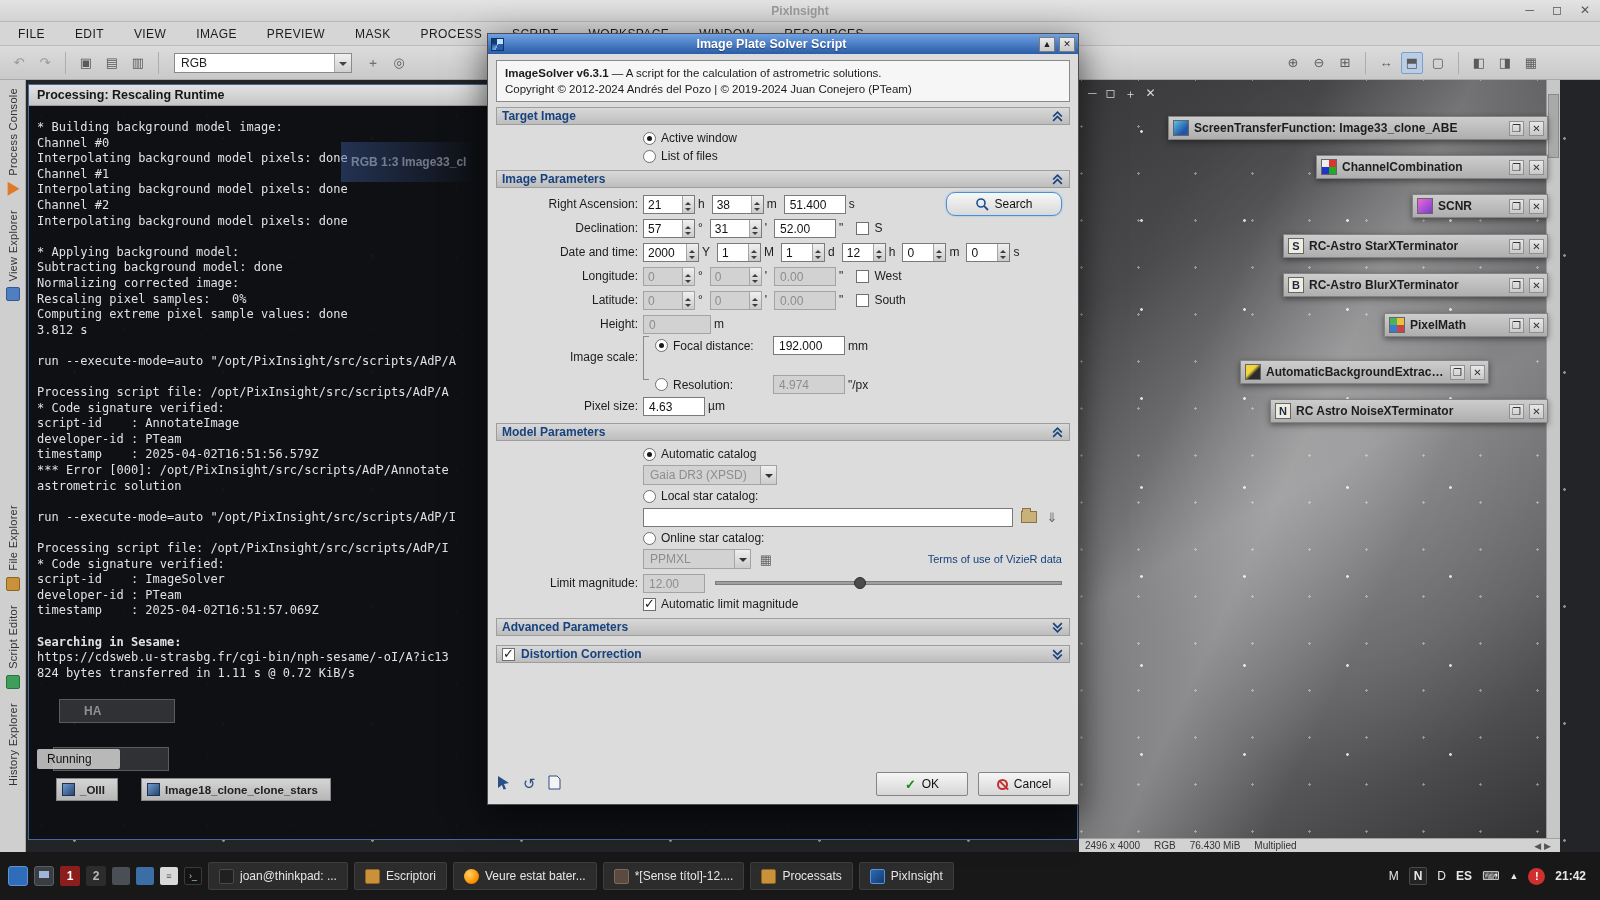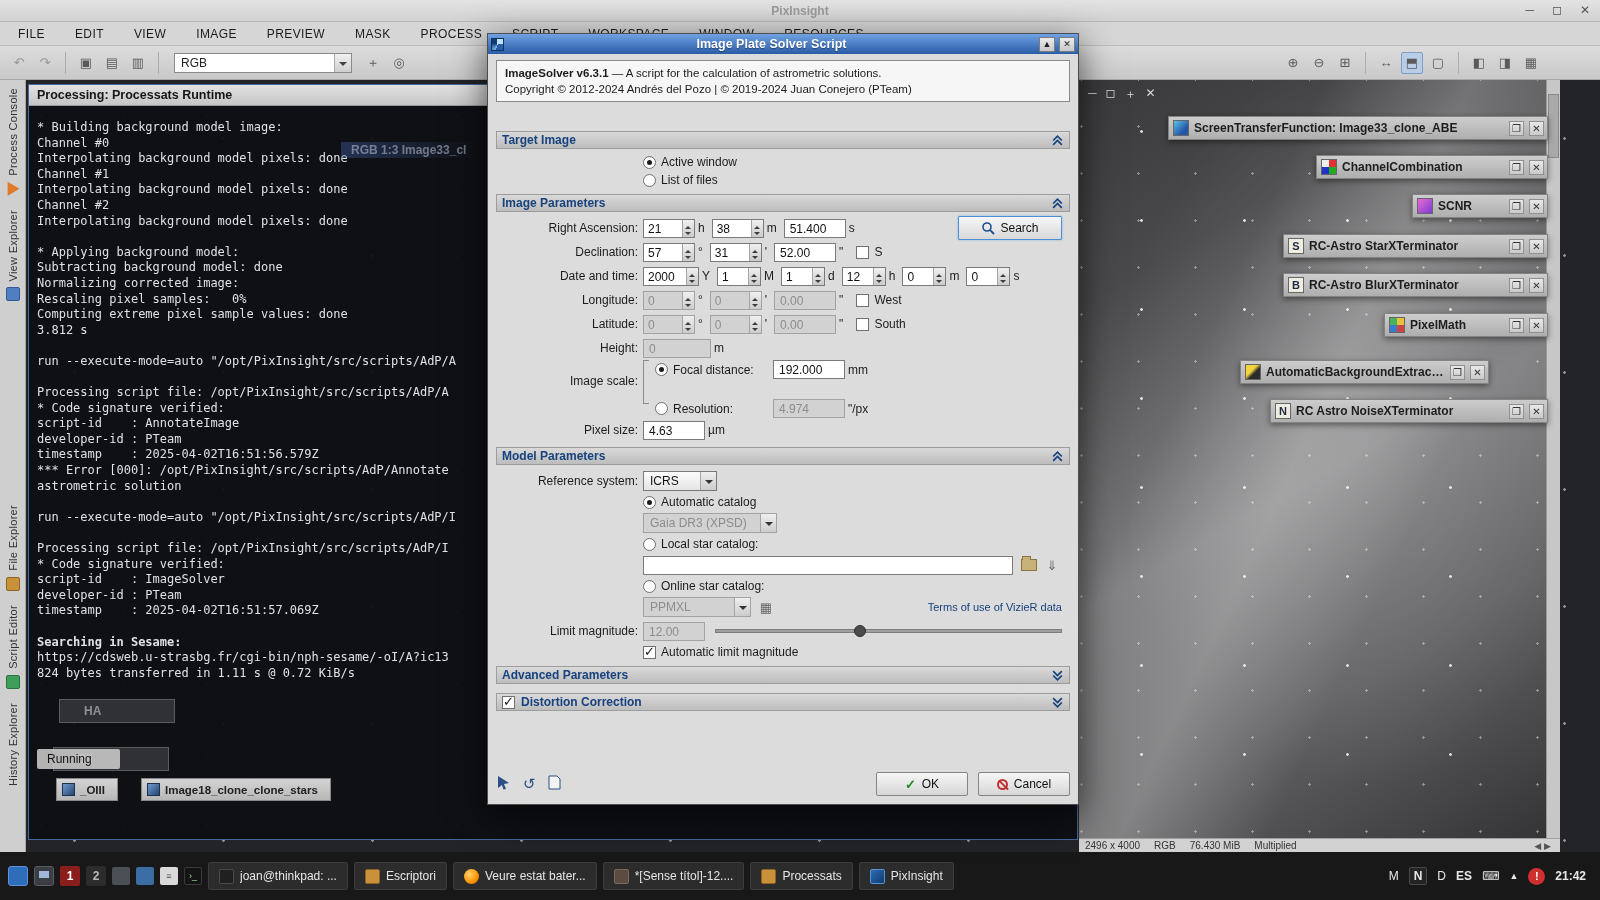--- a/index.html
+++ b/index.html
@@ -54,21 +54,21 @@
   #rstatus .arr{margin-left:auto;color:#555;font-size:9px;letter-spacing:3px}
   #winctl2{position:absolute;left:1088px;top:6px;display:flex;gap:9px;color:#d6d9de;font-size:12px}
 
   
   #console{position:absolute;left:28px;top:4px;width:1050px;height:756px;border:1px solid #44699f;background:rgba(13,15,19,.94);display:flex;flex-direction:column}
   #console .cap{height:21px;background:linear-gradient(#e2e2e2,#c6c6c6);border-bottom:1px solid #9b9b9b;display:flex;align-items:center;padding-left:8px}
   #console .cap .t{font-size:12.5px;font-weight:bold;color:#161616}
   #cbody{position:relative;flex:1;overflow:hidden;padding:14px 0 0 8px}
   #clines .ln{font-family:"DejaVu Sans Mono","Liberation Mono",monospace;font-size:12px;line-height:15.6px;white-space:pre;color:#dfe1e4}
   .k-g{color:#3fae3f}.k-r{color:#d24b42}.k-b{color:#ffffff;font-weight:bold}
-  #bgcap{position:absolute;left:312px;top:36px;font-size:12px;font-weight:bold;color:rgba(185,195,215,.55);background:linear-gradient(90deg,rgba(62,92,158,.45),rgba(62,92,158,0));padding:1px 10px}
+  #bgcap{position:absolute;left:312px;top:36px;font-size:12px;font-weight:bold;color:rgba(185,195,215,.55);background:linear-gradient(90deg,rgba(62,92,158,.45),rgba(62,92,158,0));padding:13px 10px}
   .ghost{position:absolute;width:116px;height:24px;background:rgba(200,200,200,.18);border:1px solid rgba(220,220,220,.25);color:rgba(235,235,235,.5);font-size:12px;font-weight:bold;display:flex;align-items:center;padding-left:24px}
   #running{position:absolute;left:8px;bottom:70px;background:rgba(208,208,208,.85);border-radius:2px;color:#111;font-size:12px;padding:3px 28px 3px 10px}
   .mintab{position:absolute;bottom:38px;height:23px;background:linear-gradient(#d4d4d4,#b7b7b7);border:1px solid #878787;display:flex;align-items:center;gap:5px;padding:0 12px 0 5px;font-size:11.5px;font-weight:bold;color:#222}
   .mintab .tico{width:13px;height:13px;background:linear-gradient(135deg,#6f9bd2,#27456f);border:1px solid #1d3150}
 
   
   .pwin{position:absolute;height:24px;background:linear-gradient(#cdcdcd,#aeaeae);border:1px solid #838383;box-shadow:0 2px 6px rgba(0,0,0,.45);display:flex;align-items:center;gap:5px;padding:0 3px 0 4px}
   .pwin .plbl{flex:1;font-size:12px;font-weight:bold;color:#1d1d1d;white-space:nowrap;overflow:hidden;text-overflow:ellipsis}
   .pwin .pbtn{width:15px;height:15px;display:inline-flex;align-items:center;justify-content:center;font-size:10px;color:#333;border:1px solid #909090;background:linear-gradient(#e8e8e8,#cacaca)}
   .pico{width:16px;height:16px;border:1px solid #666;display:inline-flex;align-items:center;justify-content:center;font-size:11px;font-weight:bold;color:#1d2a44;background:#e9e5d6}
@@ -87,21 +87,21 @@
   #procwins .pwin:nth-of-type(7){left:1240px;top:280px;width:249px}
   #procwins .pwin:nth-of-type(8){left:1270px;top:319px;width:278px}
 
   
   #dialog{position:absolute;left:487px;top:33px;width:592px;height:772px;background:#dcdcdc;border:1px solid #4e4e4e;box-shadow:0 10px 34px rgba(0,0,0,.65);z-index:10;display:flex;flex-direction:column}
   #dlg-cap{height:20px;background:linear-gradient(#6fa1e3,#2a5ca8);display:flex;align-items:center;padding:8px 3px;gap:4px}
   #dlg-cap .ti{width:13px;height:13px;background:conic-gradient(#bfe0ff 0 25%,#2a5ca8 25% 55%,#7db4ef 55%,#123a75 80%);border:1px solid #10345f}
   #dlg-cap .t{flex:1;text-align:center;color:#fff;font-size:12.5px;font-weight:bold;text-shadow:0 1px 1px rgba(0,0,0,.4)}
   .capbtn{width:16px;height:15px;background:linear-gradient(#ececec,#c9c9c9);border:1px solid #7c7c7c;display:inline-flex;align-items:center;justify-content:center;font-size:9px;color:#222}
   #dlg-body{flex:1;padding:6px 8px 8px;display:flex;flex-direction:column;overflow:hidden}
-  #about{background:#f6f6f6;border:1px solid #8a8a8a;padding:4px 8px;font-size:11.5px;color:#1c1c1c;line-height:16px;margin-bottom:24px}
+  #about{background:#f6f6f6;border:1px solid #8a8a8a;padding:4px 8px;font-size:11.5px;color:#1c1c1c;line-height:16px;margin-bottom:0}
   .secbar{height:18px;background:linear-gradient(#d9d9d9,#bdbdbd);border:1px solid #9d9d9d;display:flex;align-items:center;padding:0 5px;gap:6px;margin:5px 0 4px}
   .secbar .st{flex:1;font-size:12px;font-weight:bold;color:#17427e}
   .chev{flex:0 0 auto}
   .drow{display:flex;align-items:center;min-height:24px;position:relative}
   .drow.sm{min-height:18px}
   .dlabel{width:142px;text-align:right;margin-right:5px;font-size:12px;color:#1c1c1c;flex:0 0 142px}
   .unit{font-size:12px;color:#1c1c1c;margin:0 7px 0 3px}
   .spin{display:inline-flex;height:19px;width:52px;border:1px solid #7a7a7a;background:#fff}
   .spin .sv{flex:1;font-size:12px;color:#111;padding:2px 0 0 4px}
   .spin .sb{width:12px;display:flex;flex-direction:column;border-left:1px solid #a5a5a5;background:linear-gradient(#f0f0f0,#cbcbcb)}
@@ -116,21 +116,21 @@
   .cb{width:13px;height:13px;border:1px solid #6f6f6f;background:#fff;display:inline-block;position:relative;flex:0 0 13px}
   .cb.ck::after{content:"✓";position:absolute;left:0px;top:-3px;font-size:13px;font-weight:bold;color:#1a1a1a}
   .rb{width:13px;height:13px;border:1px solid #6f6f6f;border-radius:50%;background:#fff;display:inline-block;position:relative;flex:0 0 13px}
   .rb.sel::after{content:"";position:absolute;left:3px;top:3px;width:5px;height:5px;border-radius:50%;background:#1a1a1a}
   .optlbl{font-size:12px;color:#1c1c1c;margin-left:5px}
   .indent{margin-left:147px}
   .dd{display:inline-flex;height:20px;border:1px solid #7a7a7a;background:linear-gradient(#fdfdfd,#e4e4e4);align-items:center}
   .dd .dv{flex:1;padding:0 6px;font-size:12px;color:#111;white-space:nowrap}
   .dd .da{width:16px;align-self:stretch;border-left:1px solid #a5a5a5;background:linear-gradient(#efefef,#cccccc);position:relative}
   .dd .da::after{content:"";position:absolute;left:4px;top:8px;border:4px solid transparent;border-top-color:#333}
-  #search-btn{position:absolute;right:8px;top:0px;width:104px;height:24px;border:1px solid #4a90d9;border-radius:1px;background:linear-gradient(#f7f7f7,#d9d9d9);display:flex;align-items:center;justify-content:center;gap:5px;font-size:12px;color:#111;box-shadow:0 0 2px #7fb2e8}
+  #search-btn{position:absolute;right:8px;top:0px;width:116px;height:24px;border:1px solid #4a90d9;border-radius:9px;background:linear-gradient(#f7f7f7,#d9d9d9);display:flex;align-items:center;justify-content:center;gap:5px;font-size:12px;color:#111;box-shadow:0 0 2px #7fb2e8}
   .bracket{width:6px;height:44px;border:1px solid #8a8a8a;border-right:none;margin-right:6px}
   .slider{flex:1;height:4px;background:#9f9f9f;border:1px solid #7d7d7d;position:relative;margin:0 8px 0 10px}
   .slider .hd{position:absolute;left:40%;top:-5px;width:12px;height:12px;border-radius:50%;background:#4c4c4c;border:1px solid #2e2e2e}
   .linkr{position:absolute;right:8px;font-size:11px;color:#15427c;}
   .iconbtn{width:18px;height:18px;display:inline-flex;align-items:center;justify-content:center;margin-left:6px;color:#666;font-size:13px}
   .folder{width:16px;height:12px;background:#c9b27a;border:1px solid #8a7442;position:relative;margin-left:8px}
   .folder::before{content:"";position:absolute;left:0;top:-4px;width:7px;height:3px;background:#c9b27a;border:1px solid #8a7442;border-bottom:none}
   #dlg-foot{display:flex;align-items:center;margin-top:auto;padding-top:6px}
   .footico{margin-right:12px;color:#2a4f86;font-size:15px}
   .btn{height:24px;border:1px solid #858585;border-radius:2px;background:linear-gradient(#f6f6f6,#d6d6d6);display:inline-flex;align-items:center;justify-content:center;gap:6px;font-size:12px;color:#111;padding:0 14px}
@@ -256,21 +256,21 @@
       <span class="lbl">Script Editor</span>
       <span class="dico scr"></span>
     </div>
     <div class="dtab">
       <span class="lbl">History Explorer</span>
     </div>
   </div>
 
   <div id="console">
     <div class="cap">
-      <span class="t">Processing: Processats Runtime</span>
+      <span class="t">Processing: Rescaling Runtime</span>
     </div>
     <div id="cbody">
       <div id="bgcap">RGB 1:3 Image33_cl</div>
       <div id="clines">
 
       <div class="ln k-n">* Building background model image:</div>
           <div class="ln k-n">Channel #0</div>
           <div class="ln k-n">Interpolating background model pixels: done</div>
           <div class="ln k-n">Channel #1</div>
           <div class="ln k-n">Interpolating background model pixels: done</div>
@@ -603,27 +603,20 @@
       </div>
     </div>
 
     <div class="secbar">
       <span class="st">Model Parameters</span>
       <svg class="chev" width="13" height="13" viewBox="0 0 12 12">
           <path d="M2 6 6 2l4 4M2 10 6 6l4 4" fill="none" stroke="#17427e" stroke-width="1.6"></path>
         </svg>
     </div>
 
-    <div class="drow">
-      <span class="dlabel">Reference system:</span>
-      <span class="dd" style="width:74px">
-        <span class="dv">ICRS</span>
-        <span class="da"></span>
-      </span>
-    </div>
     <div class="drow sm indent">
       <span class="rb sel"></span>
       <span class="optlbl">Automatic catalog</span>
     </div>
     <div class="drow indent">
       <span class="dd dis" style="width:134px">
         <span class="dv">Gaia DR3 (XPSD)</span>
         <span class="da"></span>
       </span>
     </div>

